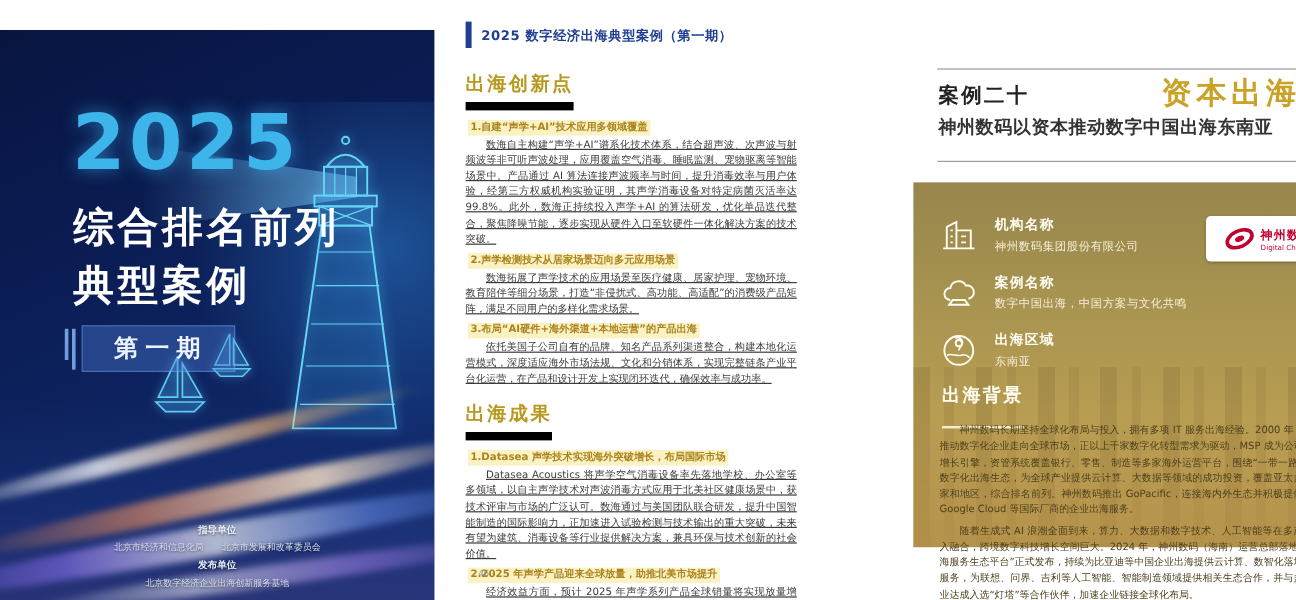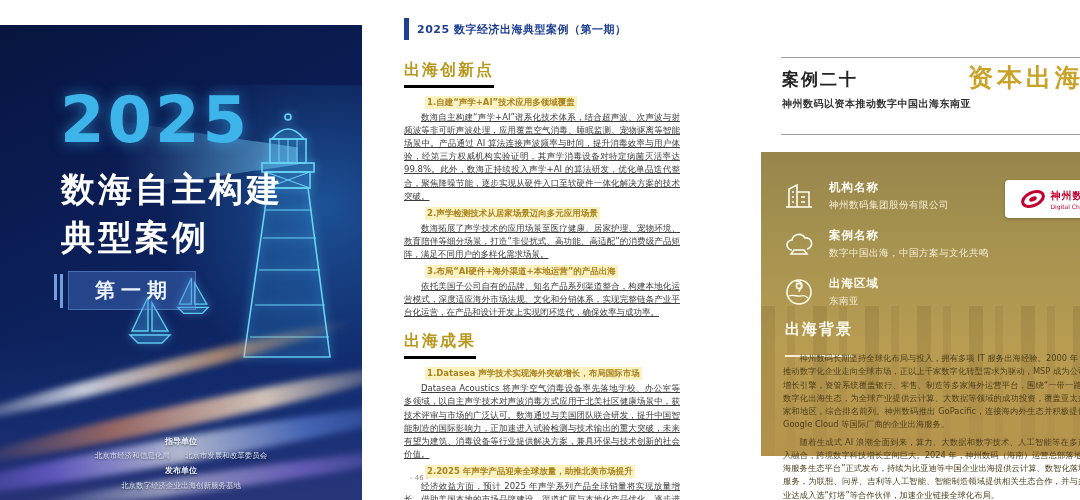--- a/index.html
+++ b/index.html
@@ -37,41 +37,41 @@
   .issue-bars i { display:block; width:3px; background:rgba(140,190,255,.8); }
   .issue-bars i:nth-child(1){ height:26px; } .issue-bars i:nth-child(2){ height:34px; }
   .issue-badge { background:rgba(80,130,215,.38); border:1px solid rgba(140,190,255,.35);
          color:#eaf3ff; font-size:20px; font-weight:bold; letter-spacing:6px; padding:5px 22px 5px 26px; }
   .cover-foot { position:absolute; left:0; bottom:8px; width:100%; text-align:center;
          color:#d7e0f4; font-size:7.5px; line-height:1.9; text-shadow:0 1px 2px rgba(0,0,0,.6); }
   .cover-foot .lbl { font-weight:bold; font-size:8px; color:#eef3ff; }
   .cover-foot .date { margin-top:8px; font-size:8.5px; letter-spacing:1px; }
 
   
-  .page-mid { position:absolute; left:382px; top:0; width:320px; height:500px; background:#ffffff;
+  .page-mid { position:absolute; left:366px; top:0; width:320px; height:500px; background:#ffffff;
          padding:18px 22px 16px 22px; overflow:hidden; }
   .mid-header { display:flex; align-items:center; margin-bottom:20px; }
   .mid-header .hbar { width:5px; height:22px; background:#1e3f92; margin-right:8px; }
   .mid-header .htxt { font-size:11px; font-weight:bold; color:#1e3f92; letter-spacing:.5px; }
   .gold-h { font-size:16px; font-weight:bold; color:#b8981f; letter-spacing:2px;
-         width:fit-content; border-bottom:3px solid #000000; padding-bottom:4px; margin:14px 0 8px 0; }
+         width:fit-content; border-bottom:7px solid #000000; padding-bottom:4px; margin:14px 0 8px 0; }
   .gold-h.second { margin-top:12px; }
-  .hl { width:fit-content; max-width:100%; margin:4px 0 2px 21px; padding:0 2px;
+  .hl { width:fit-content; max-width:100%; margin:4px 0 2px 2px; padding:0 2px;
          background:#fbf2c4; color:#ab831d; font-size:8.5px; font-weight:bold; line-height:1.5; }
   .page-mid p { font-size:8.5px; color:#3c3c3c; line-height:1.55; text-align:justify;
          text-indent:2em; margin:1px 0 3px 0;text-decoration:underline; }
   .pageno { position:absolute; left:28px; bottom:18px; font-size:7px; color:#8a8a8a; }
 
   
   .page-case { position:absolute; left:720px; top:0; width:360px; height:500px; background:#fff; overflow:hidden;margin-left:41px; }
   .case-head { position:relative; height:152px; background:#fff; }
   .rule { position:absolute; left:20px; right:16px; height:1px; background:#9c9c9c; }
   .rule.top { top:57px; } .rule.bottom { top:134px; }
   .case-no { position:absolute; left:21px; top:68px; font-size:17px; font-weight:bold; color:#222; letter-spacing:2px; }
-  .case-title { position:absolute; left:21px; top:97px; font-size:10px; font-weight:bold; color:#333; letter-spacing:.5px; }
+  .case-title { position:absolute; left:21px; top:97px; font-size:15px; font-weight:bold; color:#333; letter-spacing:.5px; }
   .mode-tag { position:absolute; right:16px; top:62px; display:flex; align-items:stretch; background:#fff; padding:2px 0 2px 6px; }
   .mode-chars { display:flex; flex-direction:row; justify-content:center;align-items:center; }
   .mode-chars span { font-size:25px; font-weight:bold; color:#c9a227; line-height:1.1; letter-spacing:4px; }
   .mode-side { writing-mode:vertical-rl; background:#c9a637; color:#fffbe8; font-size:7px;
          letter-spacing:2px; padding:5px 3px; margin-left:5px; display:flex; align-items:center; }
   .case-body { position:relative; height:304px;
          background:linear-gradient(180deg,#97854c 0%,#a69350 30%,#b79c52 62%,#c9a658 100%); }
   .city { position:absolute; left:0; bottom:0; width:100%; height:150px; opacity:.22;
          background:
            linear-gradient(to top, rgba(90,60,20,.8), transparent 70%),
@@ -135,21 +135,21 @@
       </g>
     </svg>
 
     <div class="cover-haze"></div>
     <div class="streak st1"></div>
     <div class="streak st2"></div>
     <div class="streak st3"></div>
     <div class="streak st4"></div>
 
     <div class="cover-year">2025</div>
-    <div class="cover-t1">数海自主构建</div>
+    <div class="cover-t1">综合排名前列</div>
     <div class="cover-t2">典型案例</div>
 
     <div class="issue-wrap">
       <span class="issue-bars">
           <i></i>
           <i></i>
         </span>
       <span class="issue-badge">第一期</span>
     </div>
 

